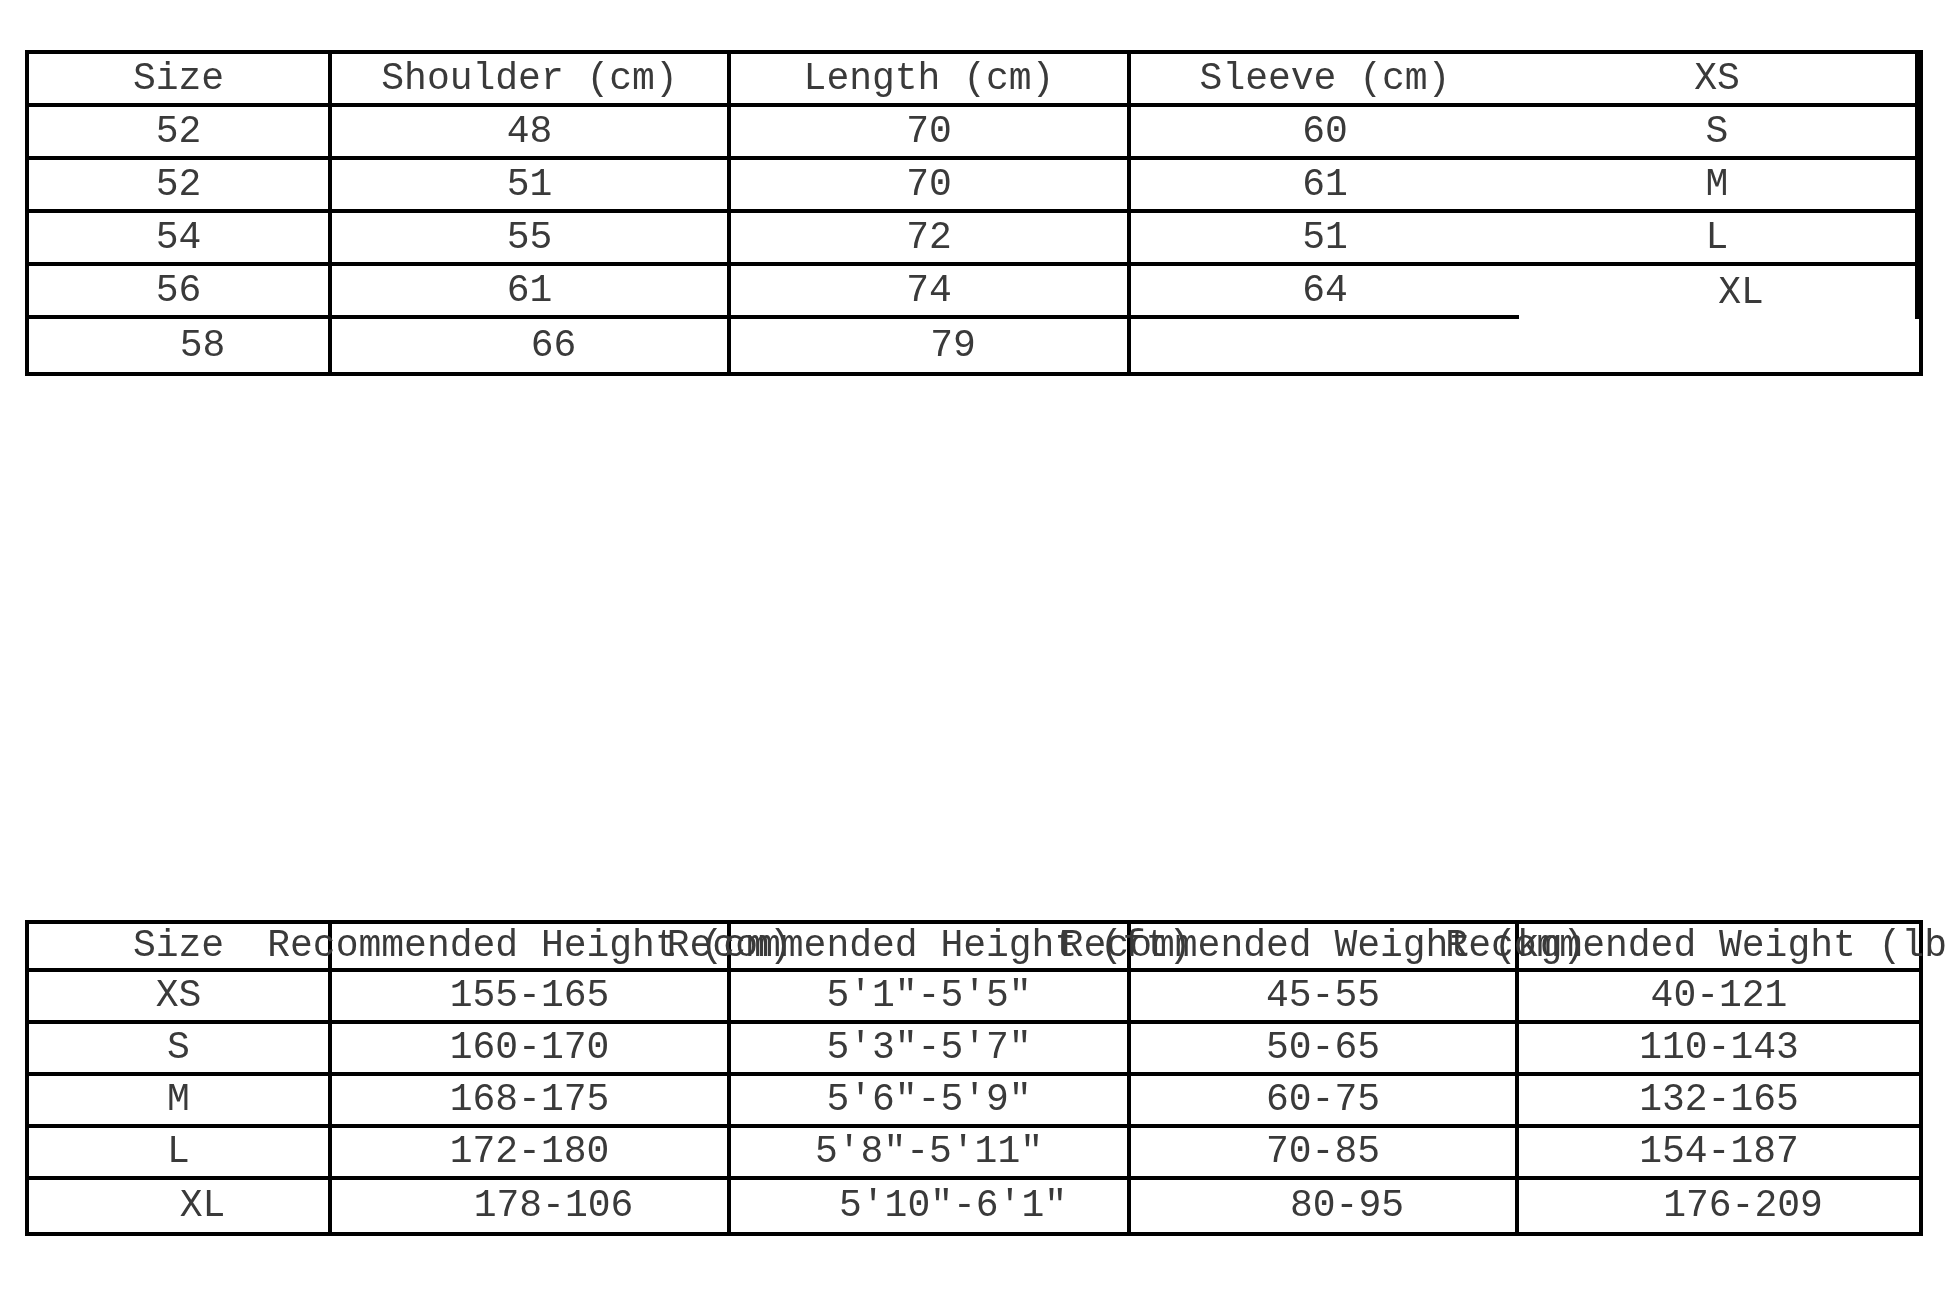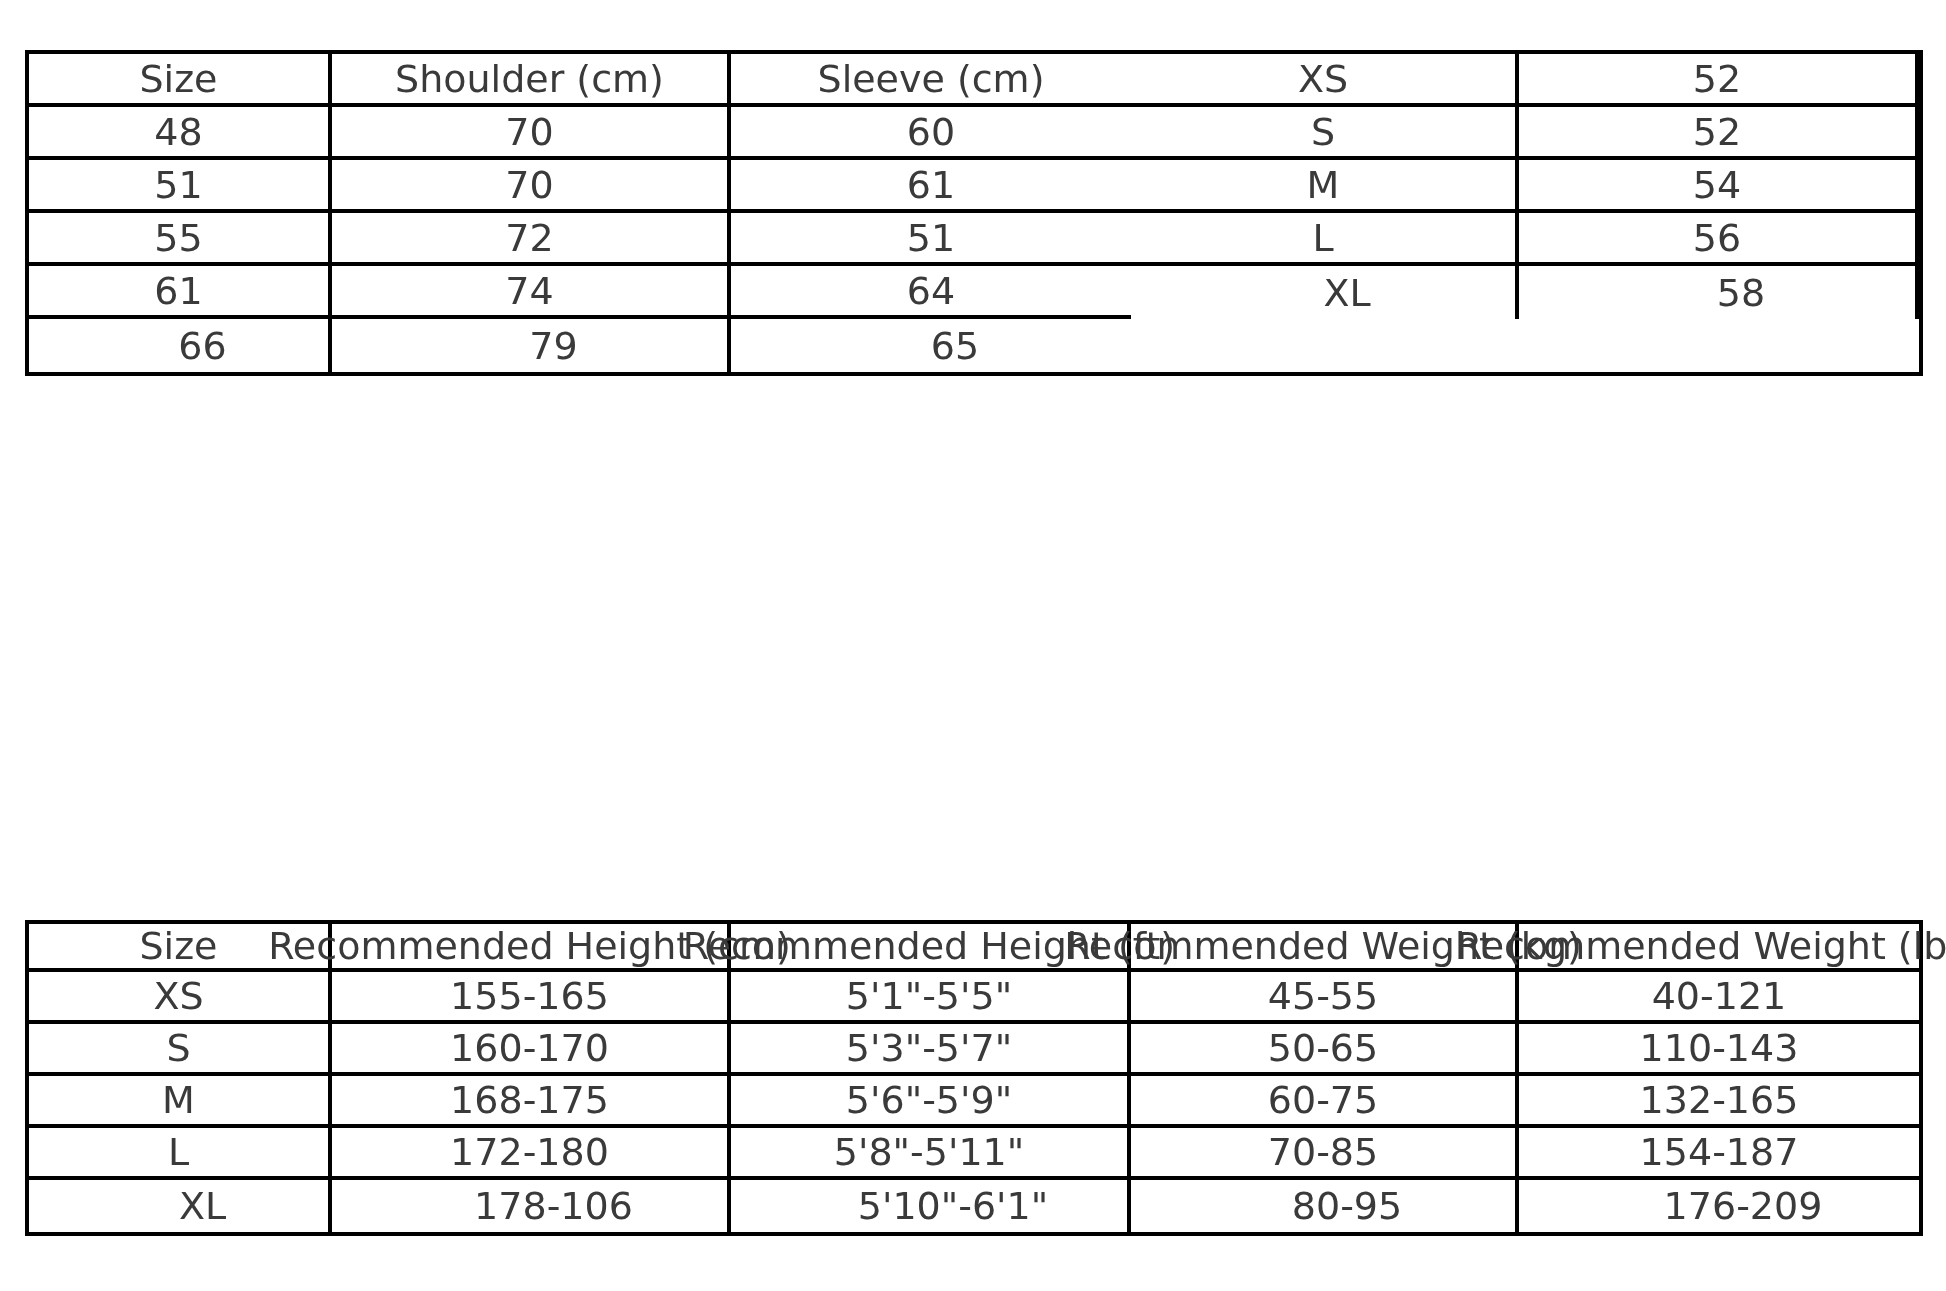--- a/index.html
+++ b/index.html
@@ -8,20 +8,21 @@
     height: 1291px;
     background: var(--bg, #ffffff);
     overflow: hidden;
     font-family: "DejaVu Sans", sans-serif;
   }
   .canvas {
     position: relative;
     width: 1946px;
     height: 1138px;
     background: var(--bg, #ffffff);
+    font-family: Liberation Mono, monospace;
   }
   .size-table {
     position: absolute;
     left: 25px;
     display: grid;
     grid-template-columns: 303px 399px 400px 388px 400px;
     border: 4px solid var(--line, #000000);
     background: transparent;
   }
   #table-measurements {
@@ -55,20 +56,23 @@
 <body>
 
 <div class="canvas">
   <div class="size-table" id="table-measurements">
       <div class="cell">
         <span class="cell-text">Size</span>
       </div>
       <div class="cell">
         <span class="cell-text">Shoulder (cm)</span>
       </div>
+      <div class="cell">
+        <span class="cell-text">Length (cm)</span>
+      </div>
       <div class="cell last-col">
         <span class="cell-text">Sleeve (cm)</span>
       </div>
       <div class="cell">
         <span class="cell-text">XS</span>
       </div>
       <div class="cell">
         <span class="cell-text">52</span>
       </div>
       <div class="cell">
@@ -129,23 +133,20 @@
         <span class="cell-text">XL</span>
       </div>
       <div class="cell last-row">
         <span class="cell-text">58</span>
       </div>
       <div class="cell last-row">
         <span class="cell-text">66</span>
       </div>
       <div class="cell last-row">
         <span class="cell-text">79</span>
-      </div>
-      <div class="cell last-col last-row">
-        <span class="cell-text">65</span>
       </div>
     </div>
   <div class="size-table" id="table-recommendations">
       <div class="cell">
         <span class="cell-text">Size</span>
       </div>
       <div class="cell">
         <span class="cell-text">Recommended Height (cm)</span>
       </div>
       <div class="cell">

